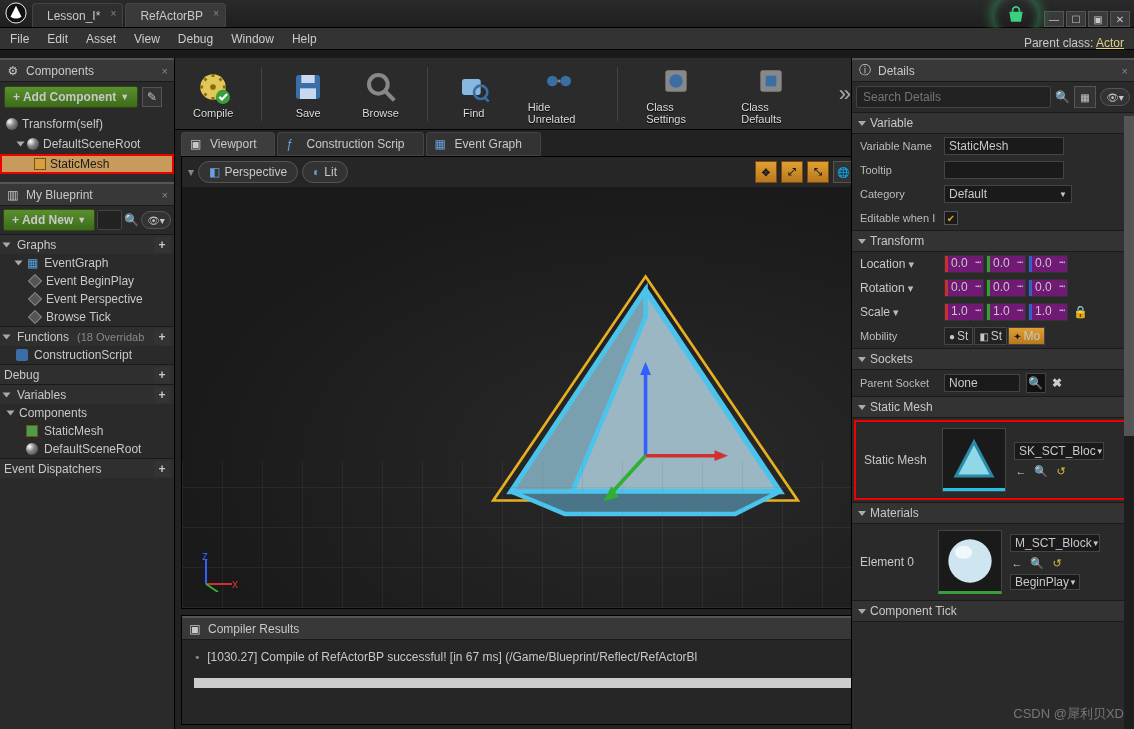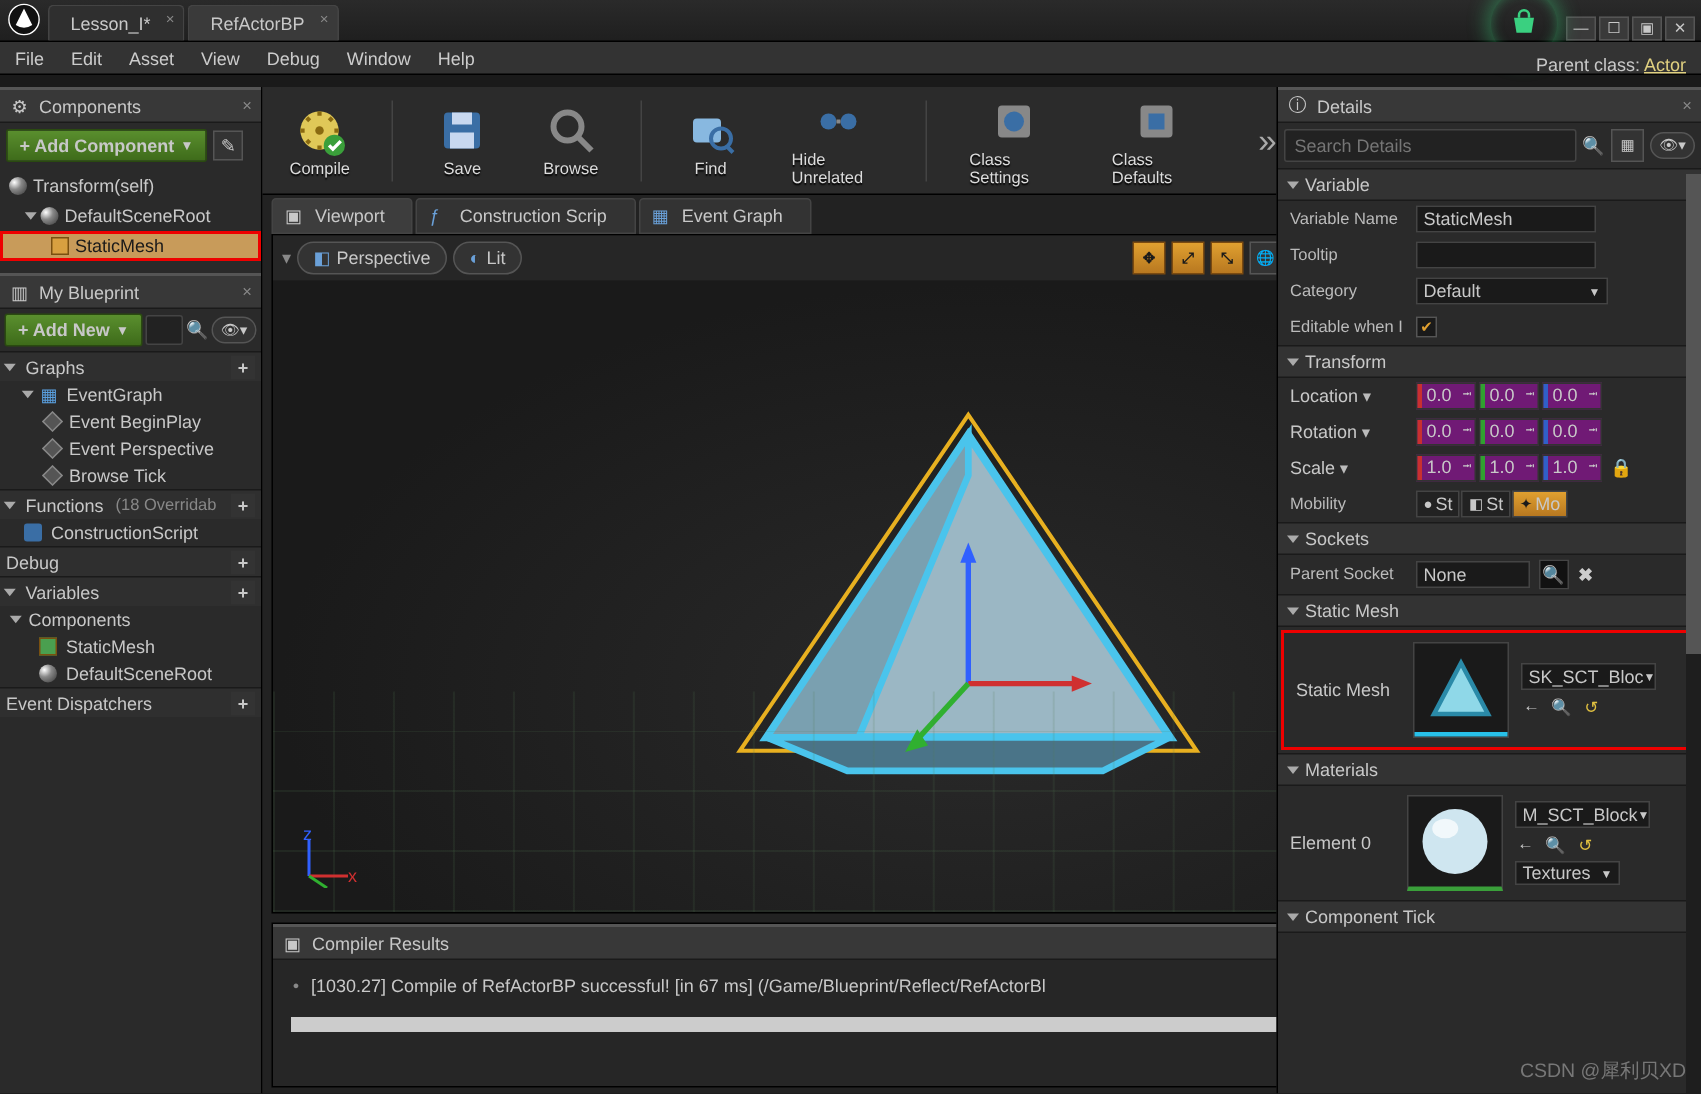--- a/index.html
+++ b/index.html
@@ -576,21 +576,21 @@
         <div class="combo">
             <span>M_SCT_Block</span>
             <span class="ar">▼</span>
           </div>
         <div class="mini-btns">
             <span>←</span>
             <span>🔍</span>
             <span style="color:#e0c040">↺</span>
           </div>
         <div class="combo" style="height:16px;width:70px">
-            <span>Textures</span>
+            <span>BeginPlay</span>
             <span class="ar">▼</span>
           </div>
       </div>
     </div>
 
     <div class="dsec">
         <div class="tri2"></div>
         <span>Component Tick</span>
       </div>
     <div class="scrollbar-r">

